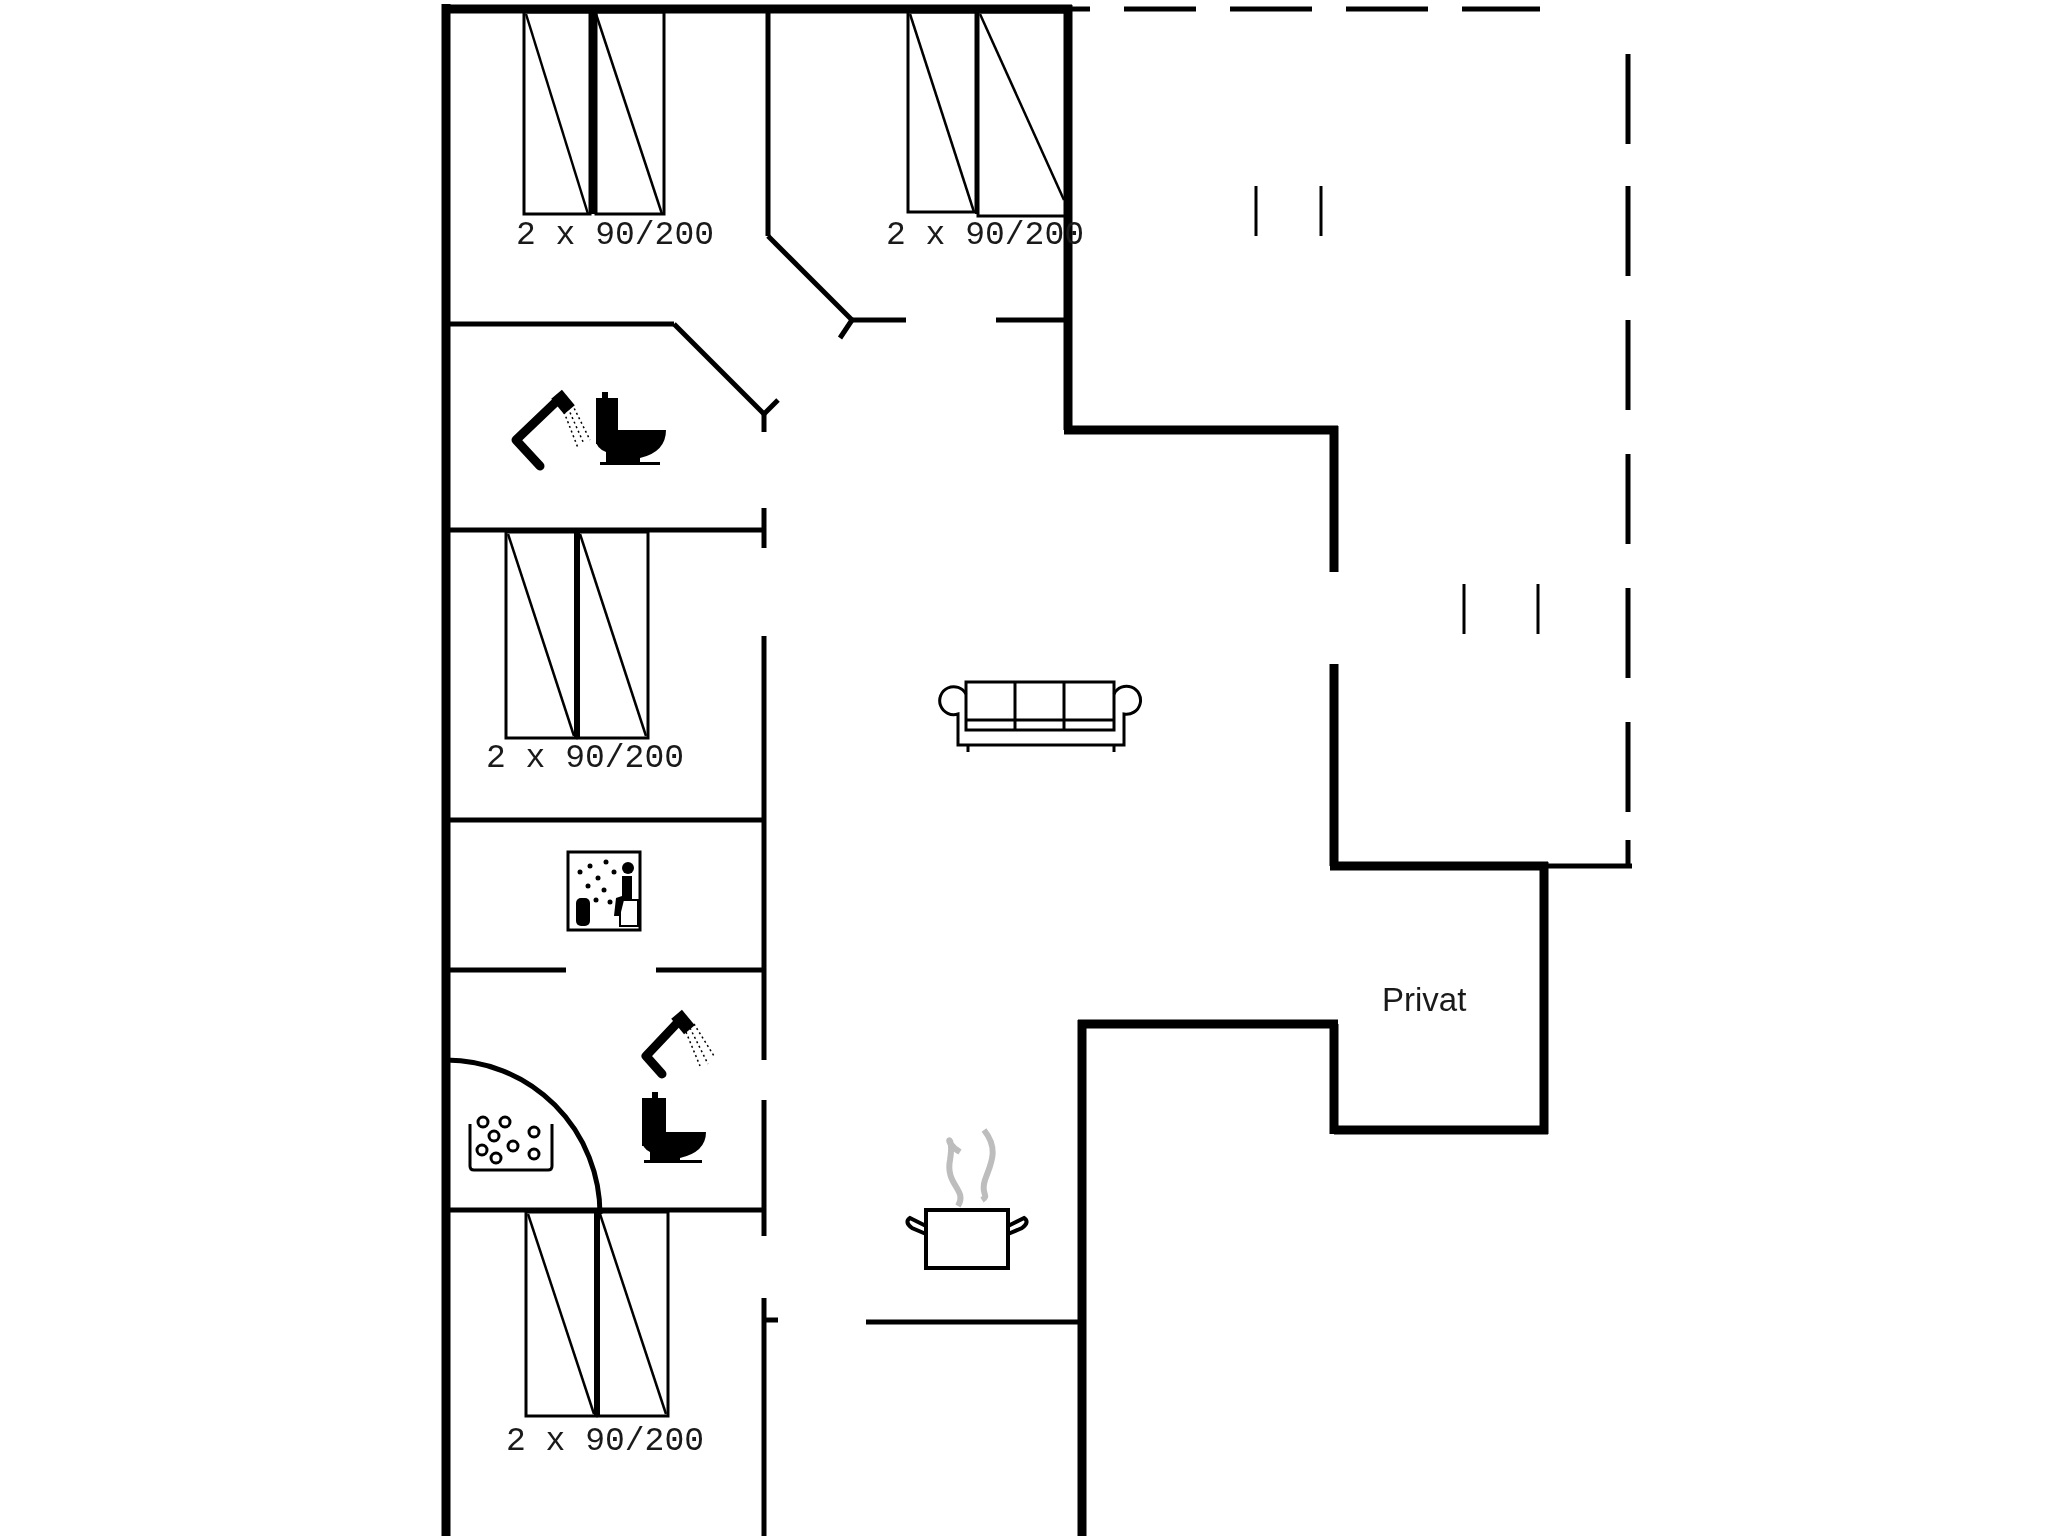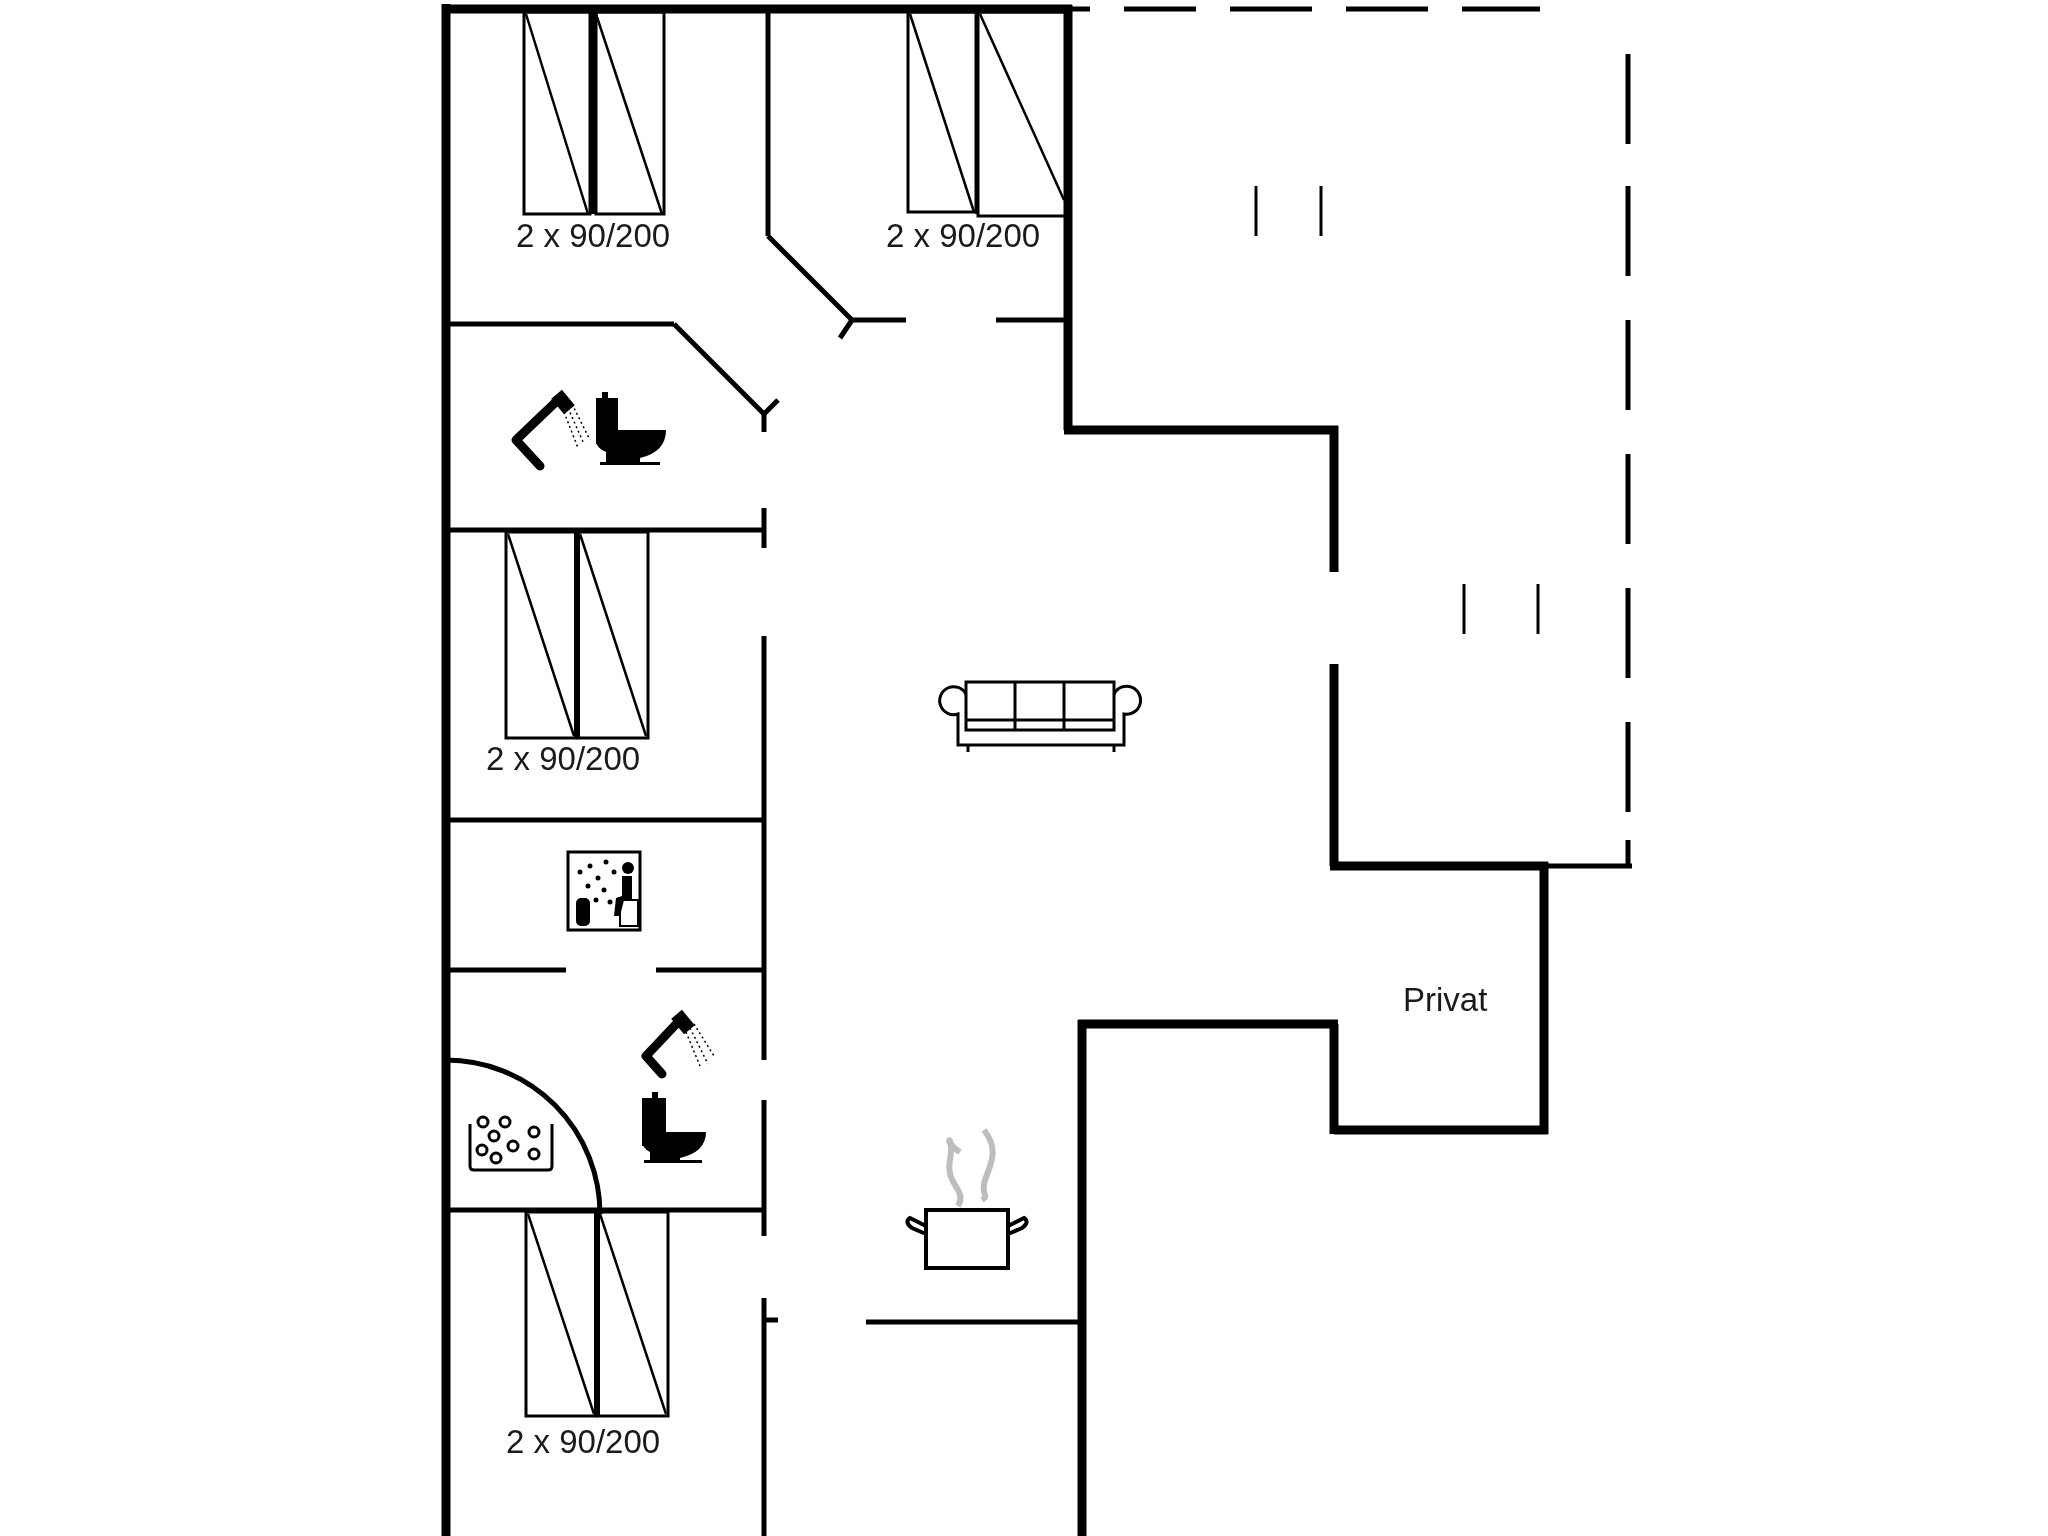--- a/index.html
+++ b/index.html
@@ -1,18 +1,18 @@
 <!DOCTYPE html>
 <html><head>
 <meta charset="utf-8">
 <style>
   html,body{margin:0;padding:0;background:#ffffff;}
   body{width:2048px;height:1536px;overflow:hidden;position:relative;font-family:"Liberation Sans",sans-serif;}
   svg.plan{position:absolute;left:0;top:0;width:2048px;height:1536px;}
-  .label{position:absolute;font-family:Liberation Sans, sans-serif;font-size:33px;color:#1a1a1a;white-space:nowrap;line-height:1;}
+  .label{position:absolute;font-family:Liberation Mono, monospace;font-size:33px;color:#1a1a1a;white-space:nowrap;line-height:1;}
   .room-label{position:absolute;font-family:"Liberation Sans",sans-serif;font-size:33px;color:#1a1a1a;white-space:nowrap;line-height:1;}
 </style>
 </head>
 <body>
 
 <svg class="plan" viewBox="0 0 2048 1536" xmlns="http://www.w3.org/2000/svg">
   <g stroke="#000" fill="none" stroke-linecap="butt">
 
     <g stroke-width="9">
 
@@ -206,13 +206,13 @@
       <circle cx="496" cy="1158" r="5"></circle>
         <circle cx="534" cy="1154" r="5"></circle>
     </g>
   </g>
 </svg>
 
 <div class="label" style="left:516px;top:219px;">2 x 90/200</div>
 <div class="label" style="left:886px;top:219px;">2 x 90/200</div>
 <div class="label" style="left:486px;top:742px;">2 x 90/200</div>
 <div class="label" style="left:506px;top:1425px;">2 x 90/200</div>
-<div class="room-label" style="left:1382px;top:983px;margin-left:21px;">Privat</div>
+<div class="room-label" style="left:1382px;top:983px;">Privat</div>
 
 </body></html>

